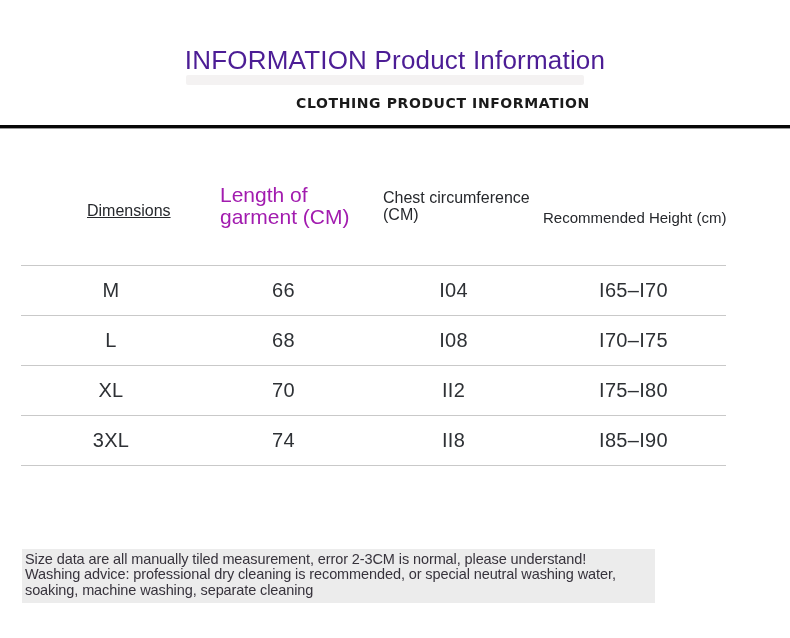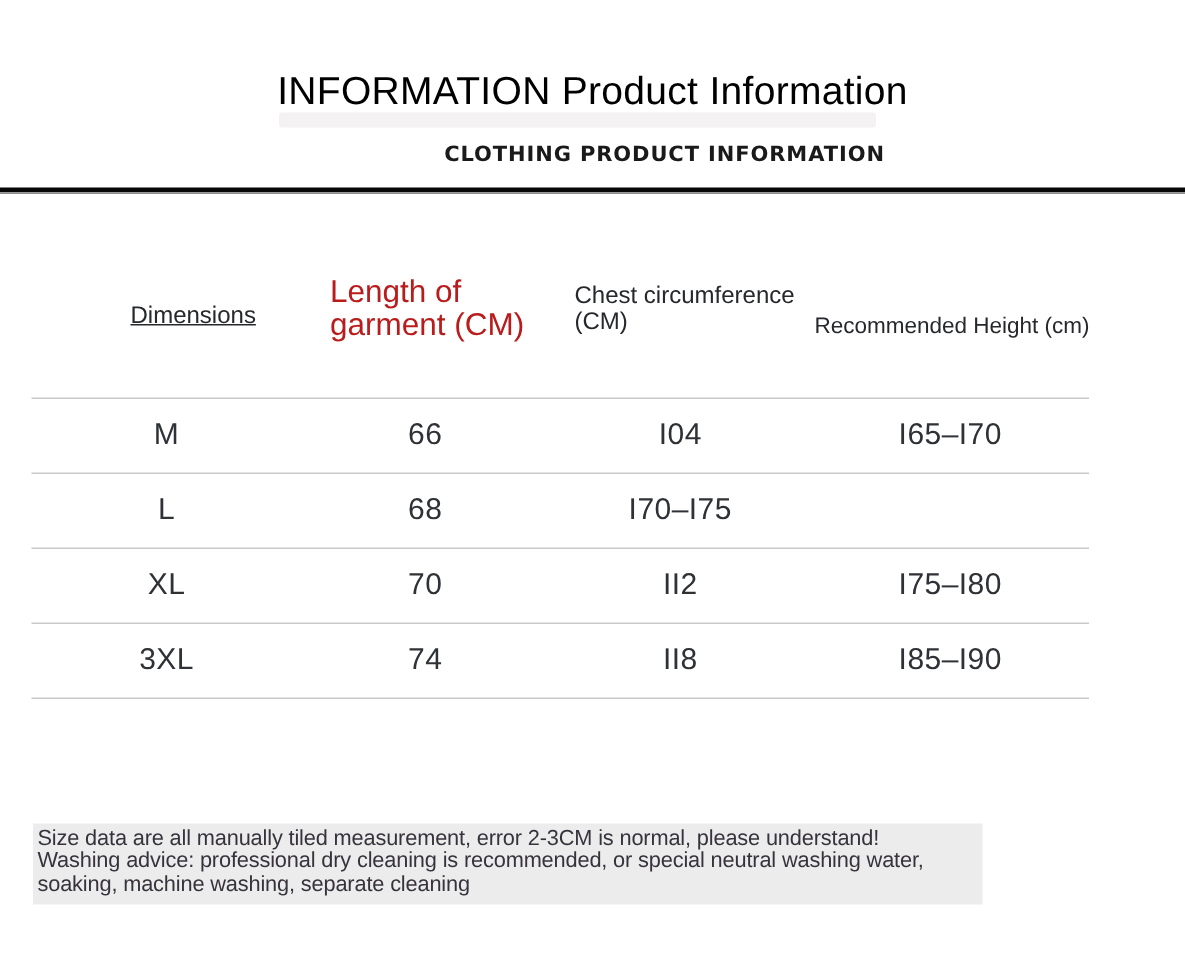--- a/index.html
+++ b/index.html
@@ -15,21 +15,21 @@
   }
   .page-title {
     position: absolute;
     top: 45px;
     left: 0;
     width: 100%;
     text-align: center;
     font-size: 26px;
     font-weight: 400;
     letter-spacing: 0.2px;
-    color: #000000;
+    color: #4c1d95;
   }
   .title-smudge {
     position: absolute;
     top: 75px;
     left: 186px;
     width: 398px;
     height: 10px;
     background: #f4f2f2;
     border-radius: 2px;
   }
@@ -51,21 +51,21 @@
     top: 125px;
     left: 0;
     width: 790px;
     height: 4px;
     background: #070707;
     border-bottom: 1px solid #9a9a9a;
   }
   
   .col-header { position: absolute; color: #26282c; }
   .col-header.dimensions { left: 87px;  top: 203px; width: 84px;  font-size: 16px; line-height: 16px; text-decoration: underline; }
-  .col-header.length     { left: 220px; top: 184px; width: 142px; font-size: 21px; line-height: 22px; color: #b91c1c; }
+  .col-header.length     { left: 220px; top: 184px; width: 142px; font-size: 21px; line-height: 22px; color: #a21caf; }
   .col-header.chest      { left: 383px; top: 189px; width: 156px; font-size: 16px; line-height: 17px; }
   .col-header.height     { left: 543px; top: 196px; width: 200px; font-size: 15px; line-height: 15px; white-space: nowrap; margin-top: 14px; }
   
   .size-table {
     position: absolute;
     left: 21px;
     top: 265px;
     width: 705px;
     border-bottom: 1px solid #c9c9c9;
   }
@@ -115,20 +115,21 @@
   <div class="size-table">
     <div class="size-row">
       <div class="cell">M</div>
       <div class="cell">66</div>
       <div class="cell">I04</div>
       <div class="cell">I65–I70</div>
     </div>
     <div class="size-row">
       <div class="cell">L</div>
       <div class="cell">68</div>
+      <div class="cell">I08</div>
       <div class="cell">I70–I75</div>
     </div>
     <div class="size-row">
       <div class="cell">XL</div>
       <div class="cell">70</div>
       <div class="cell">II2</div>
       <div class="cell">I75–I80</div>
     </div>
     <div class="size-row">
       <div class="cell">3XL</div>

